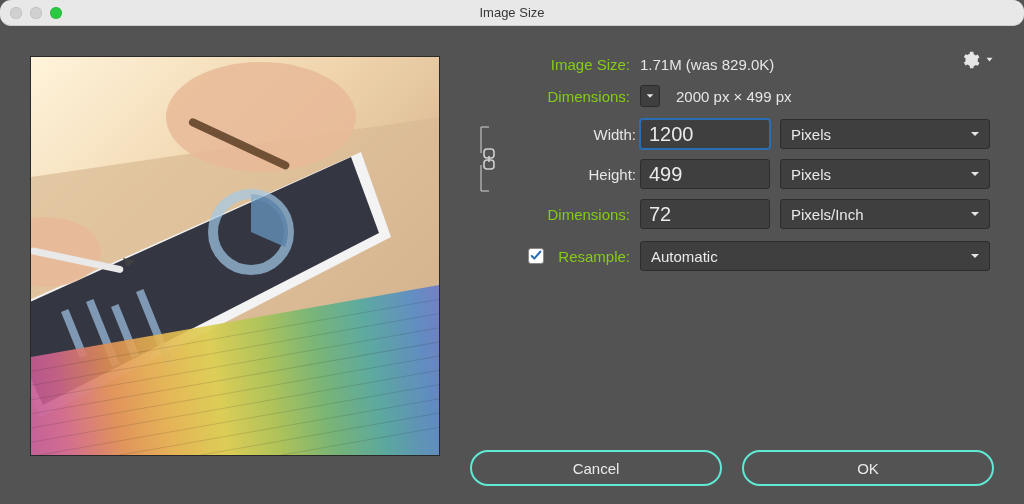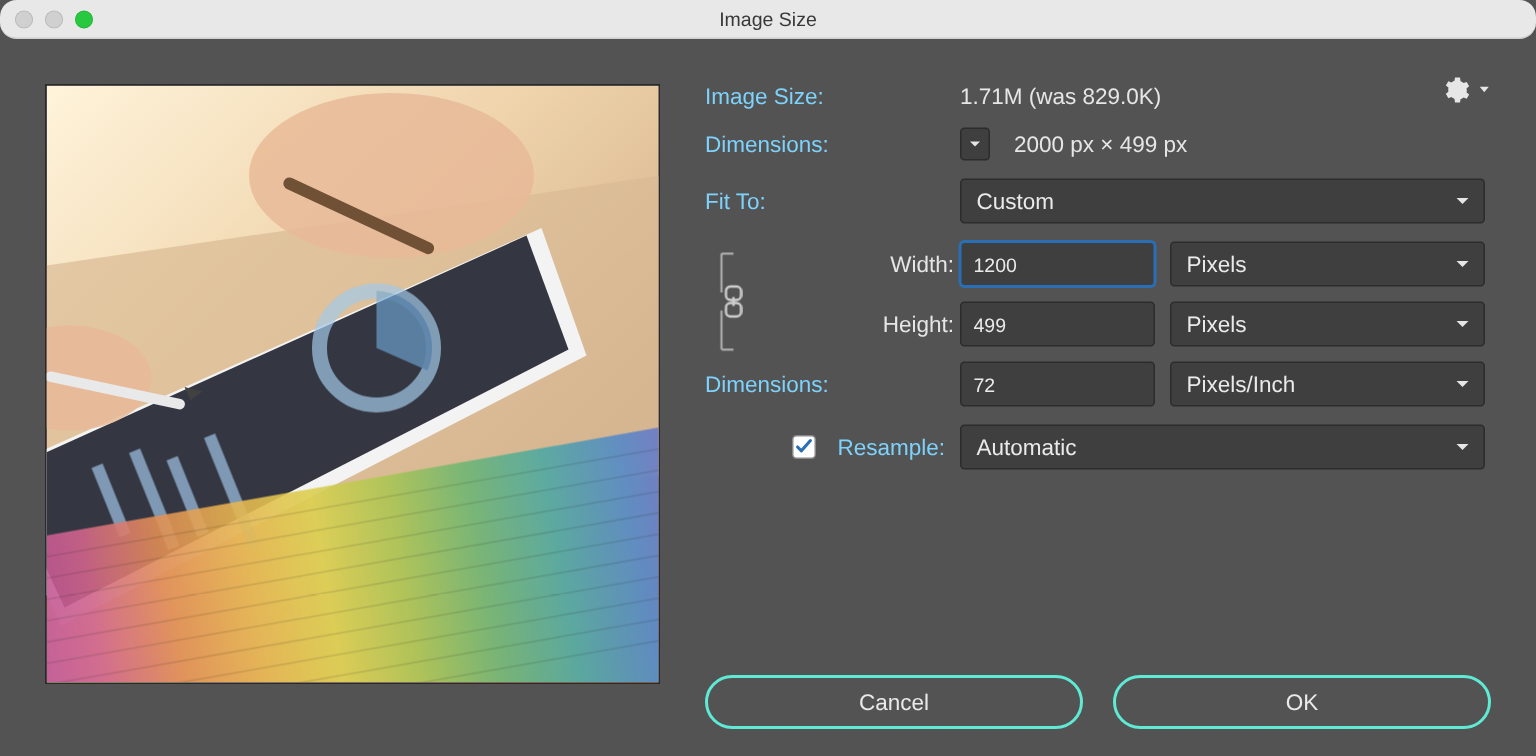--- a/index.html
+++ b/index.html
@@ -36,39 +36,39 @@
     .preview {
       width: 410px; height: 400px; flex: 0 0 auto;
       background: #3b3b3b; border: 1px solid #2a2a2a;
       position: relative; overflow: hidden;
     }
     .preview svg { display: block; }
     
     .panel { flex: 1; margin-left: 30px; display: flex; flex-direction: column; position: relative; }
     .gear { position: absolute; top: -6px; right: 18px; color: #e6e6e6; cursor: pointer; }
     .row { display: flex; align-items: center; margin-bottom: 12px; }
-    .lbl { width: 170px; text-align: left; padding-right: 10px; color: #7dd3fc; white-space: nowrap; }
+    .lbl { width: 170px; text-align: right; padding-right: 10px; color: #84cc16; white-space: nowrap; }
     .val { flex: 1; display: flex; align-items: center; gap: 10px; }
     .dim-toggle {
       width: 20px; height: 22px; background: #3f3f3f; border: 1px solid #2c2c2c;
       display: inline-flex; align-items: center; justify-content: center; border-radius: 3px;
       margin-right: 6px; cursor: pointer;
     }
     .chev { fill: #e6e6e6; }
     .select, .input {
       background: #3f3f3f; border: 1px solid #2c2c2c; color: #eaeaea;
       height: 30px; border-radius: 3px; font-size: 15px;
       display: flex; align-items: center; padding: 0 10px; position: relative;
     }
     .select { cursor: pointer; }
     .select .arrow { position: absolute; right: 8px; top: 50%; transform: translateY(-50%); }
     .input { padding: 0 8px; }
     .input input {
       background: transparent; border: none; outline: none; color: #eaeaea;
-      width: 100%; font-size: 13px; font-family: inherit;
+      width: 100%; font-size: 20px; font-family: inherit;
     }
     .input.focused { border: 1px solid #2a6fb5; box-shadow: 0 0 0 1px #2a6fb5; }
     .input.focused input::after { content: ""; }
     .cb {
       width: 16px; height: 16px; background: #fff; border-radius: 3px; border: 1px solid #888;
       display: inline-flex; align-items: center; justify-content: center;
     }
     .cb svg { display: block; }
     .wh-block { display: flex; align-items: center; }
     .link-col { width: 40px; display: flex; align-items: center; justify-content: center; }
@@ -189,31 +189,20 @@
         <div class="val">
           <span class="dim-toggle">
             <svg width="10" height="10" viewBox="0 0 12 12">
                 <path class="chev" d="M2 4l4 4 4-4z"></path>
               </svg>
           </span>
           <span>2000 px  ×  499 px</span>
         </div>
       </div>
 
-      <div class="row">
-        <div class="lbl">Fit To:</div>
-        <div class="val">
-          <div class="select fitto">
-            <span>Custom</span>
-            <svg class="arrow" width="12" height="12" viewBox="0 0 12 12">
-                <path class="chev" d="M2 4l4 4 4-4z"></path>
-              </svg>
-          </div>
-        </div>
-      </div>
 
       <div class="wh-block">
         <div class="link-col">
           <svg width="30" height="76" viewBox="0 0 30 76">
             <path d="M6 6 h8 M6 6 v26 M6 70 h8 M6 70 v-26" stroke="#aaaaaa" stroke-width="1.5" fill="none"></path>
             <g transform="translate(4,28)">
               <rect x="5" y="0" width="10" height="9" rx="3" fill="none" stroke="#cfcfcf" stroke-width="1.6"></rect>
               <rect x="5" y="11" width="10" height="9" rx="3" fill="none" stroke="#cfcfcf" stroke-width="1.6"></rect>
               <line x1="10" y1="7" x2="10" y2="13" stroke="#cfcfcf" stroke-width="1.6"></line>
             </g>

